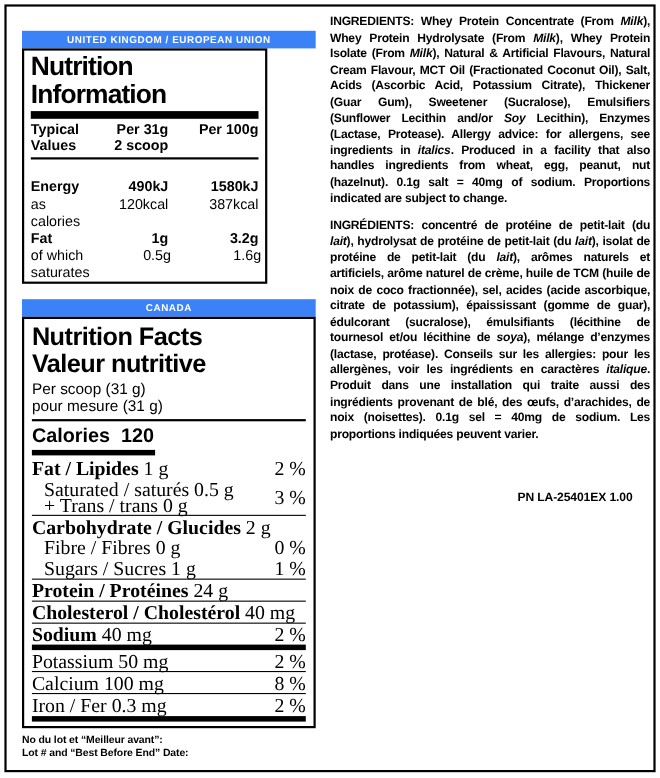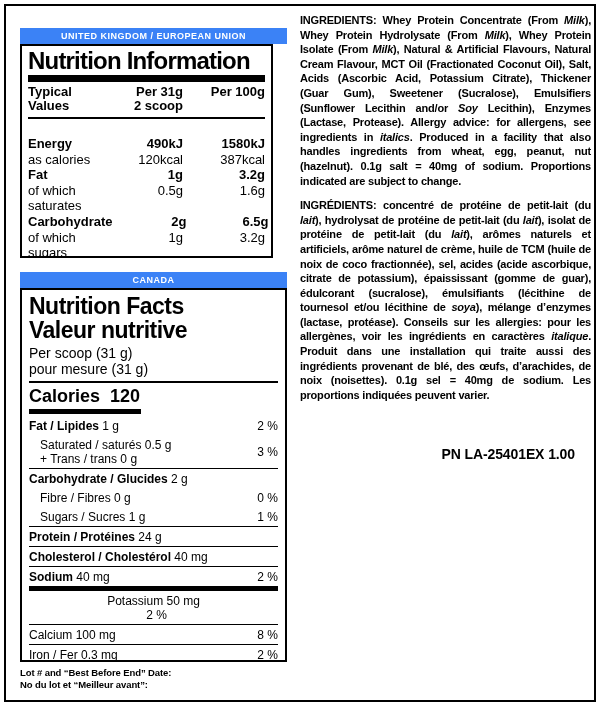--- a/index.html
+++ b/index.html
@@ -9,21 +9,21 @@
   .frame { position:absolute; left:4px; top:4px; right:4px; bottom:5px;
            border:2px solid #000; pointer-events:none; }
 
   
   .banner { position:absolute; left:20px; width:267px; height:16px; background:#3b82f6;
             color:#fff; display:flex; align-items:center; justify-content:center;
             font-size:9px; font-weight:bold; letter-spacing:.5px; }
 
   
   .uk-banner { top:28px; }
-  .uk-box { position:absolute; left:20px; top:44px; width:253px; height:214px;
+  .uk-box { position:absolute; left:20px; top:44px; width:223px; height:214px;
             border:2px solid #000; padding:2px 6px; overflow:hidden; }
   .uk-title { font-size:24px; font-weight:bold; letter-spacing:-0.8px; line-height:26px; }
   .uk-thickbar { height:7px; background:#000; margin:1px 0 3px; }
   .uk-head { display:grid; grid-template-columns:1fr 74px 82px; font-weight:bold;
              font-size:13px; line-height:14px; border-bottom:2px solid #000;
              padding-bottom:4px; margin-bottom:17px; }
   .uk-h2, .uk-h3 { text-align:right; }
   .uk-row { display:grid; grid-template-columns:1fr 74px 82px;
             font-size:13px; line-height:15.6px; }
   .uk-row.bold { font-weight:bold; }
@@ -38,39 +38,39 @@
   .cn-serving + .cn-serving { margin-top:0; }
   .cn-calrule { border-top:2px solid #000; margin-top:4px; }
   .cal-row { display:flex; justify-content:space-between; align-items:flex-start;
              padding-top:3px; }
   .cal-left { font-size:18px; font-weight:bold; }
   .cal-left .cal-val { margin-left:10px; }
   .cal-underline { width:112px; height:5px; background:#000; margin-top:2px; }
   .cal-dv { font-size:9.5px; font-weight:bold; line-height:11px; text-align:right; padding-top:2px; }
   .cn-rows { margin-top:2px; }
   .cn-row { display:flex; justify-content:space-between; align-items:center;
-            font-size:12px; line-height:14px; padding:2.5px 0; }
+            font-size:18px; line-height:14px; padding:2.5px 0;font-family:Liberation Serif, serif; }
   .cn-row.sep-hair { border-top:1px solid #000; }
-  .cn-row.sep-thick { border-top:5px solid #000;flex-direction:column; }
+  .cn-row.sep-thick { border-top:5px solid #000; }
   .cn-row.ind .cn-label { padding-left:11px; }
   .cn-dv { white-space:nowrap; padding-left:6px; }
   .bd { font-weight:bold; }
   .it { font-style:italic; }
   .cn-foot { border-top:5px solid #000; margin-top:1px; padding-top:3px;
              font-size:10.5px; line-height:13px; }
 
   .lot { position:absolute; left:20px; top:667px; width:267px; font-size:9.5px;
          font-weight:bold; line-height:12px; letter-spacing:-0.1px; }
 
   
   .right-col { position:absolute; left:300px; top:13px; width:291px; }
   .ing { font-size:11px; font-weight:bold; line-height:14.6px; text-align:justify;
          letter-spacing:-0.2px; margin-bottom:10px; }
   .pn { text-align:right; padding-right:16px; margin-top:44px;
-        font-size:14px; font-weight:bold; letter-spacing:-0.1px; }
+        font-size:11px; font-weight:bold; letter-spacing:-0.1px; }
 </style>
 </head>
 <body>
 
 <div class="sheet">
   <div class="frame"></div>
 
   <div class="banner uk-banner">UNITED KINGDOM / EUROPEAN UNION</div>
 
   <div class="uk-box">
@@ -196,22 +196,22 @@
         </div>
       </div>
 
     <div class="cn-foot">
       <div><span>*5% or less is </span><span class="bd">a little</span><span>, 15% or more is </span><span class="bd">a lot</span></div>
 
     </div>
   </div>
 
   <div class="lot">
+    <div>No du lot et “Meilleur avant”:</div>
     <div>Lot # and “Best Before End” Date:</div>
-    <div>No du lot et “Meilleur avant”:</div>
   </div>
 
   <div class="right-col">
     <p class="ing"><span>INGREDIENTS: Whey Protein Concentrate (From </span><span class="it">Milk</span><span>), Whey Protein Hydrolysate (From </span><span class="it">Milk</span><span>), Whey Protein Isolate (From </span><span class="it">Milk</span><span>), Natural &amp; Artificial Flavours, Natural Cream Flavour, MCT Oil (Fractionated Coconut Oil), Salt, Acids (Ascorbic Acid, Potassium Citrate), Thickener (Guar Gum), Sweetener (Sucralose), Emulsifiers (Sunflower Lecithin and/or </span><span class="it">Soy</span><span> Lecithin), Enzymes (Lactase, Protease). Allergy advice: for allergens, see ingredients in </span><span class="it">italics</span><span>. Produced in a facility that also handles ingredients from wheat, egg, peanut, nut (hazelnut). 0.1g salt = 40mg of sodium. Proportions indicated are subject to change.</span></p>
     <p class="ing"><span>INGRÉDIENTS: concentré de protéine de petit-lait (du </span><span class="it">lait</span><span>), hydrolysat de protéine de petit-lait (du </span><span class="it">lait</span><span>), isolat de protéine de petit-lait (du </span><span class="it">lait</span><span>), arômes naturels et artificiels, arôme naturel de crème, huile de TCM (huile de noix de coco fractionnée), sel, acides (acide ascorbique, citrate de potassium), épaississant (gomme de guar), édulcorant (sucralose), émulsifiants (lécithine de tournesol et/ou lécithine de </span><span class="it">soya</span><span>), mélange d’enzymes (lactase, protéase). Conseils sur les allergies: pour les allergènes, voir les ingrédients en caractères </span><span class="it">italique</span><span>. Produit dans une installation qui traite aussi des ingrédients provenant de blé, des œufs, d’arachides, de noix (noisettes). 0.1g sel = 40mg de sodium. Les proportions indiquées peuvent varier.</span></p>
     <div class="pn">PN LA-25401EX 1.00</div>
   </div>
 </div>
 
 </body></html>

